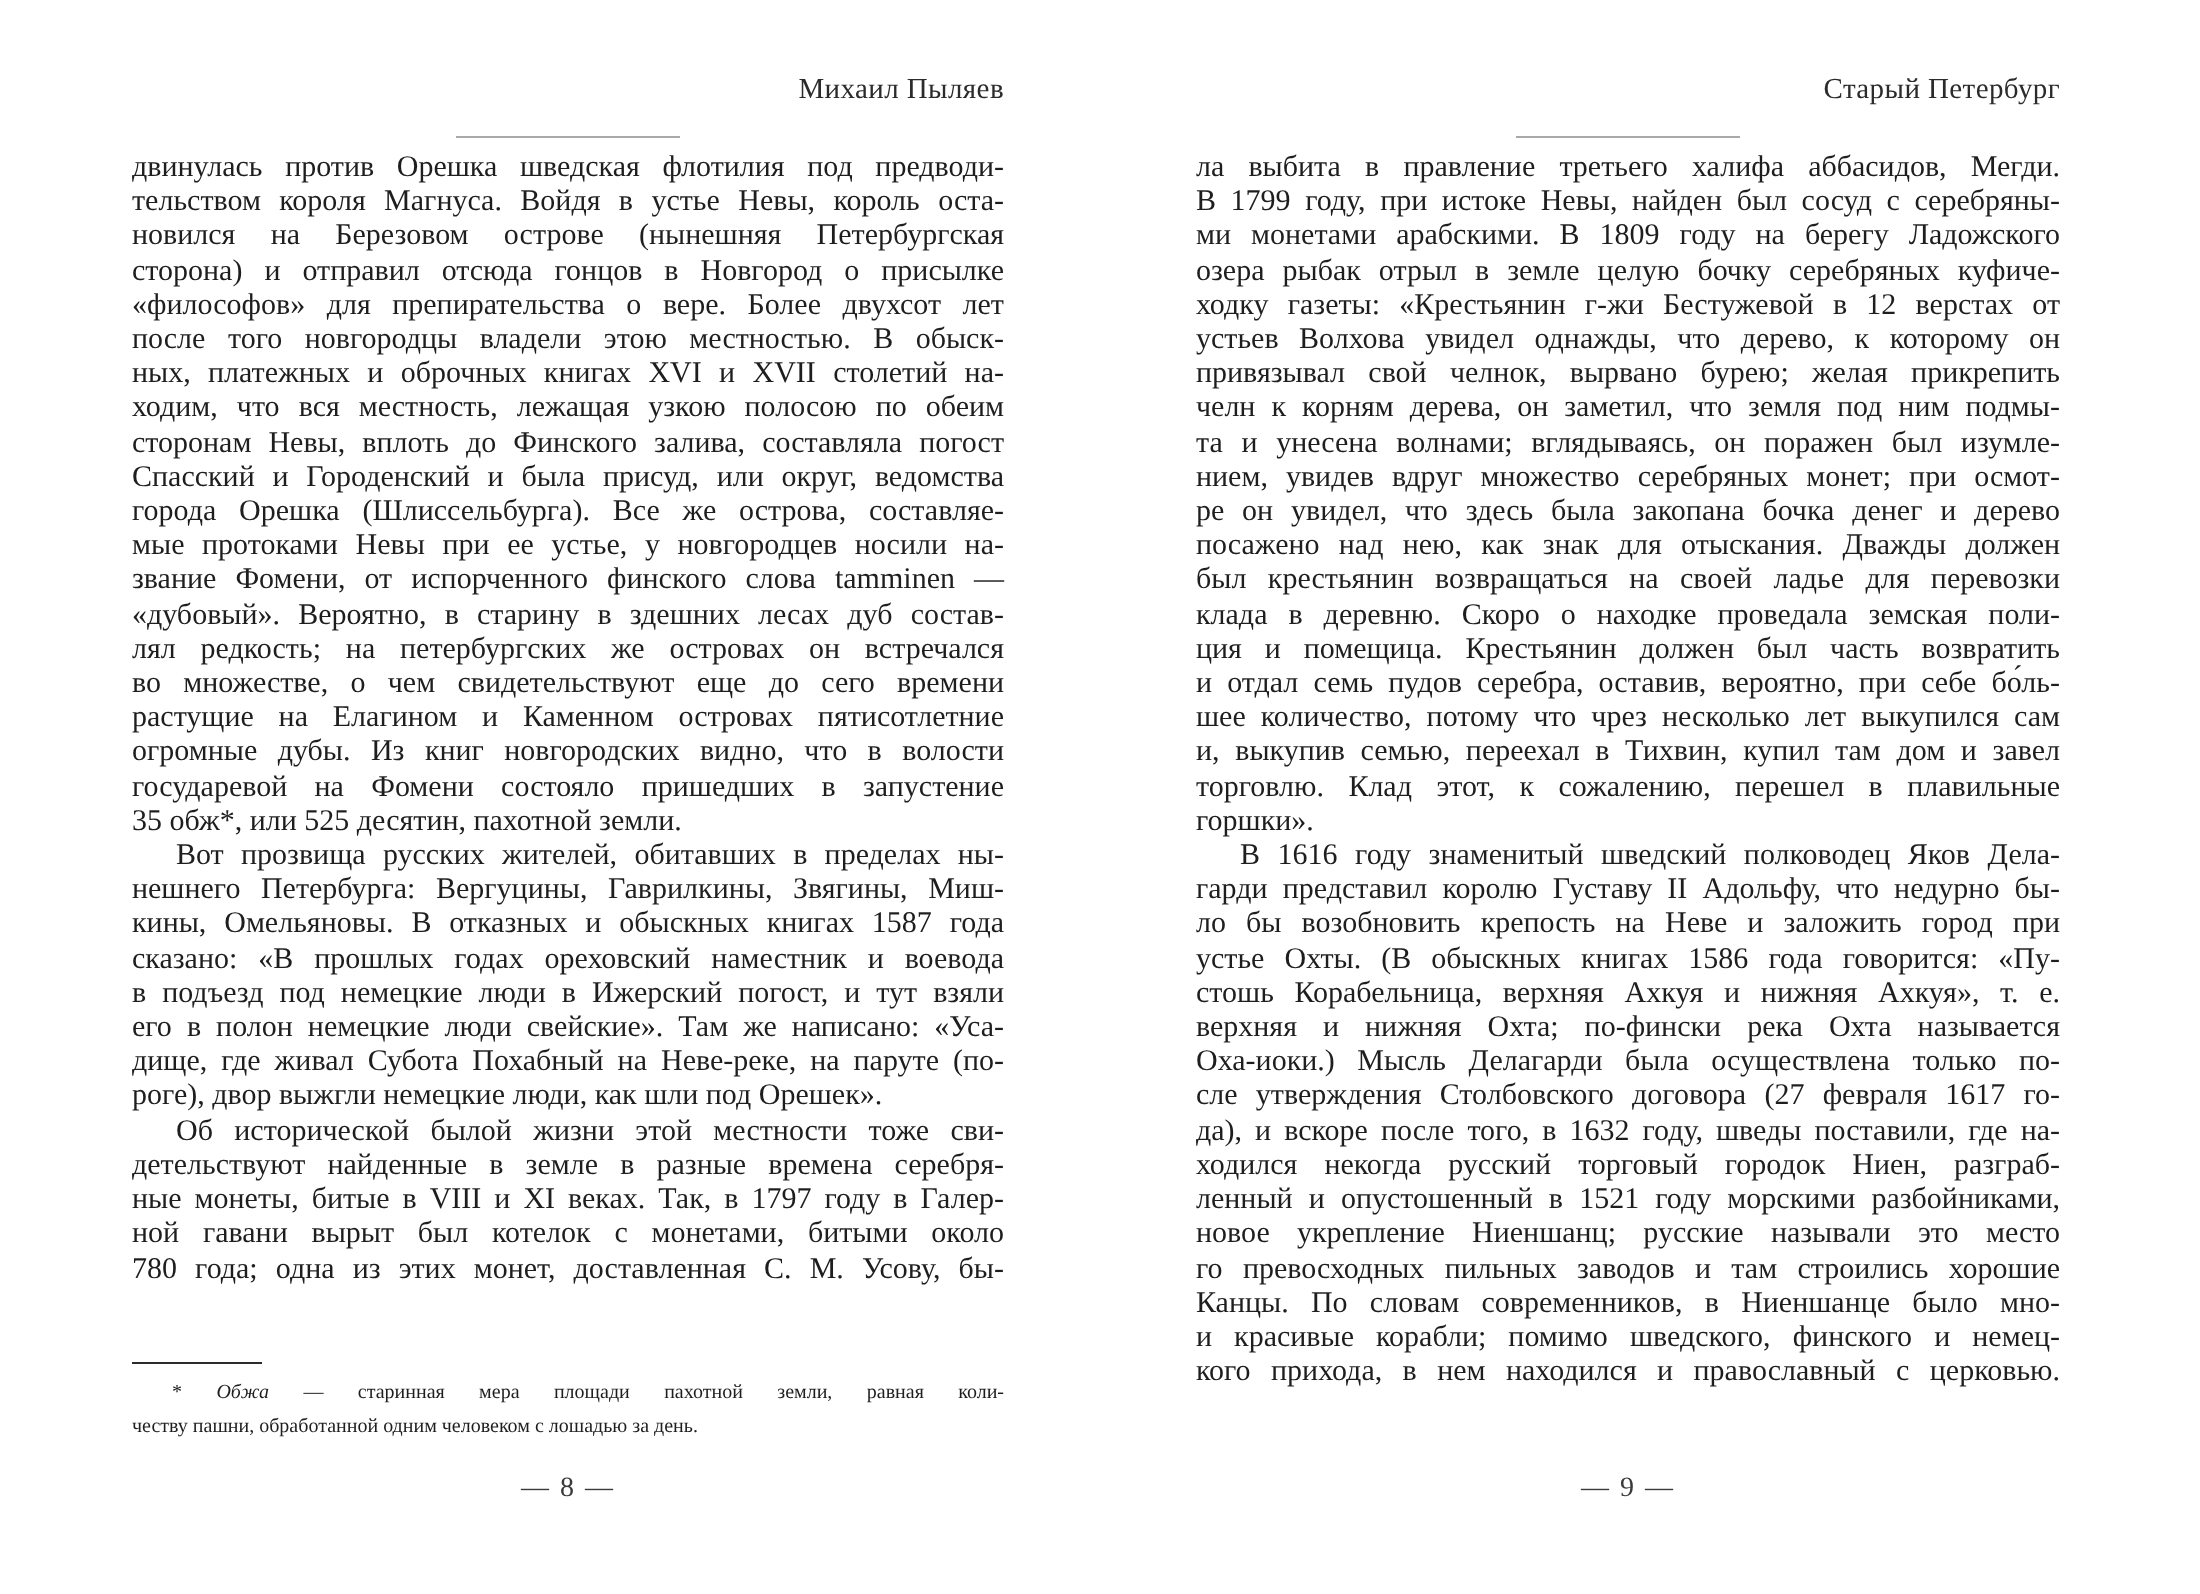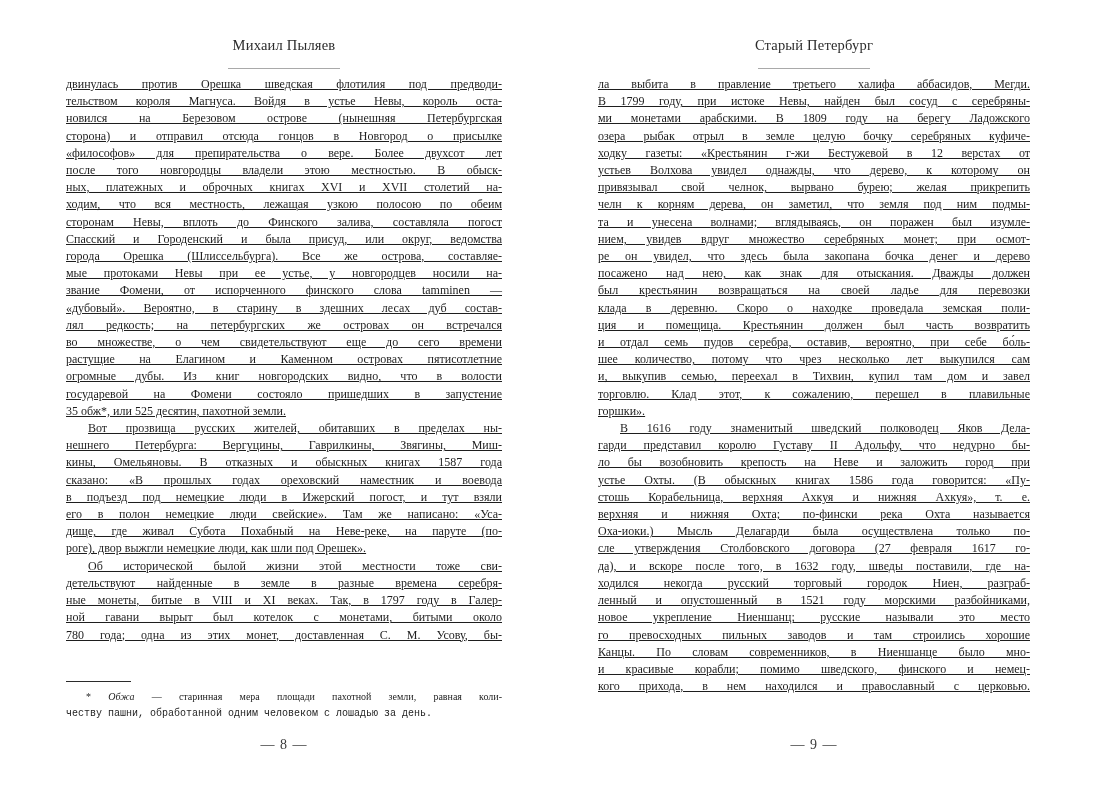--- a/index.html
+++ b/index.html
@@ -11,36 +11,35 @@
     overflow: hidden;
   }
   .spread { position: relative; width: 1100px; height: 797px; background: #ffffff; }
 
   .page { position: absolute; top: 0; height: 797px; }
   .page-left  { left: 66px;  width: 436px; }
   .page-right { left: 598px; width: 432px; }
 
   .running-head {
     position: absolute; top: 37px; left: 0; right: 0;
-    text-align: center;
+    text-align: right;
     font-size: 14.5px; line-height: 16px;
     color: #2b2b2b;
     letter-spacing: 0.2px;
   }
   .head-rule {
     position: absolute; top: 68px; left: 50%;
     width: 112px; margin-left: -56px;
     border-top: 1px solid #a9a9a9;
     height: 0;
   }
 
   .body-text {
     position: absolute; top: 76px; left: 0; right: 0;
-    font-size: 12px;
-    text-decoration: underline;
+    font-size: 15px;
   }
   .line {
     line-height: 17.2px;
     white-space: normal;
     text-align: justify;
     text-align-last: justify;
   }
   .line.last { text-align-last: left; }
   .line.indent { padding-left: 22px; }
 
@@ -51,21 +50,21 @@
   }
   .footnote {
     position: absolute; top: 689px; left: 0; right: 0;
     font-size: 10px;
   }
   .fn-line {
     line-height: 16.5px;
     text-align: justify;
     text-align-last: justify;
   }
-  .fn-line.last { text-align-last: left; font-family: Liberation Mono, monospace; }
+  .fn-line.last { text-align-last: left; }
   .fn-indent { display: inline-block; width: 20px; }
 
   .page-number {
     position: absolute; top: 737px; left: 0; right: 0;
     text-align: center;
     font-size: 14px; line-height: 16px;
     color: #3a3a3a;
     letter-spacing: 1px;
   }
 </style>

